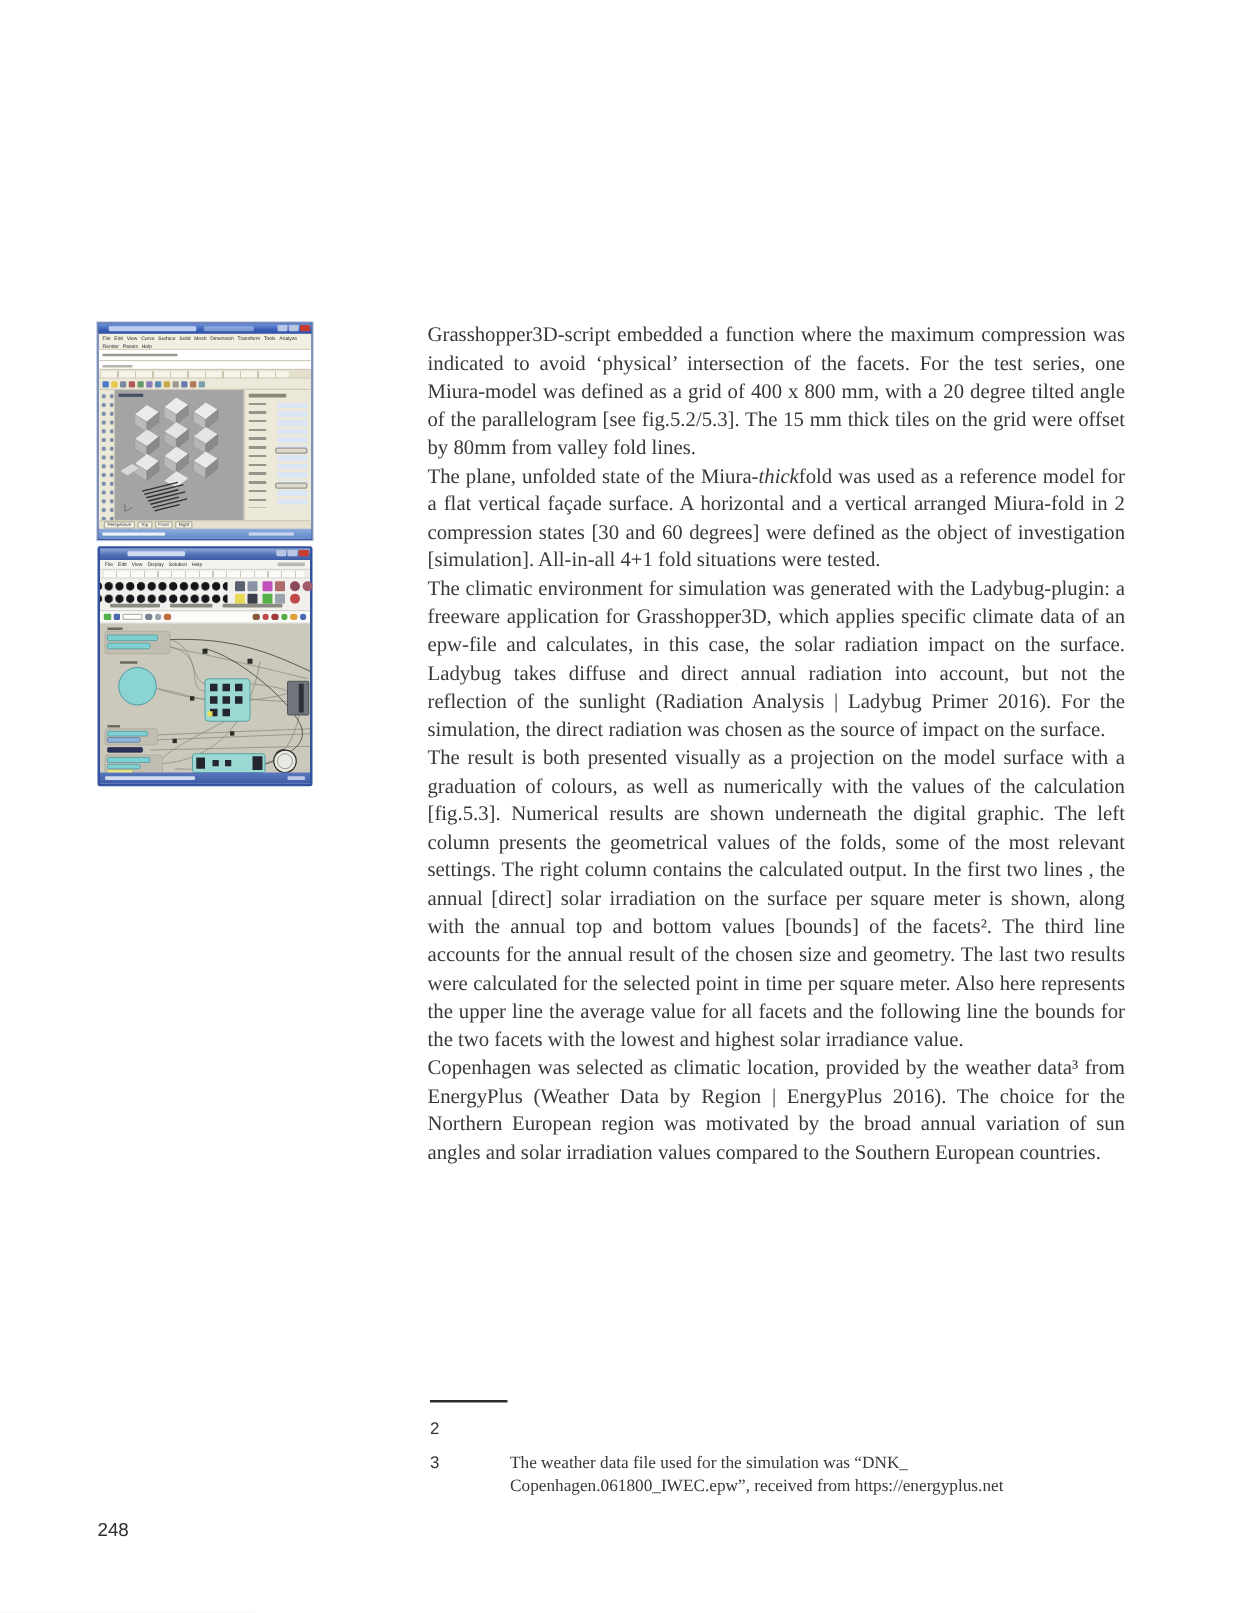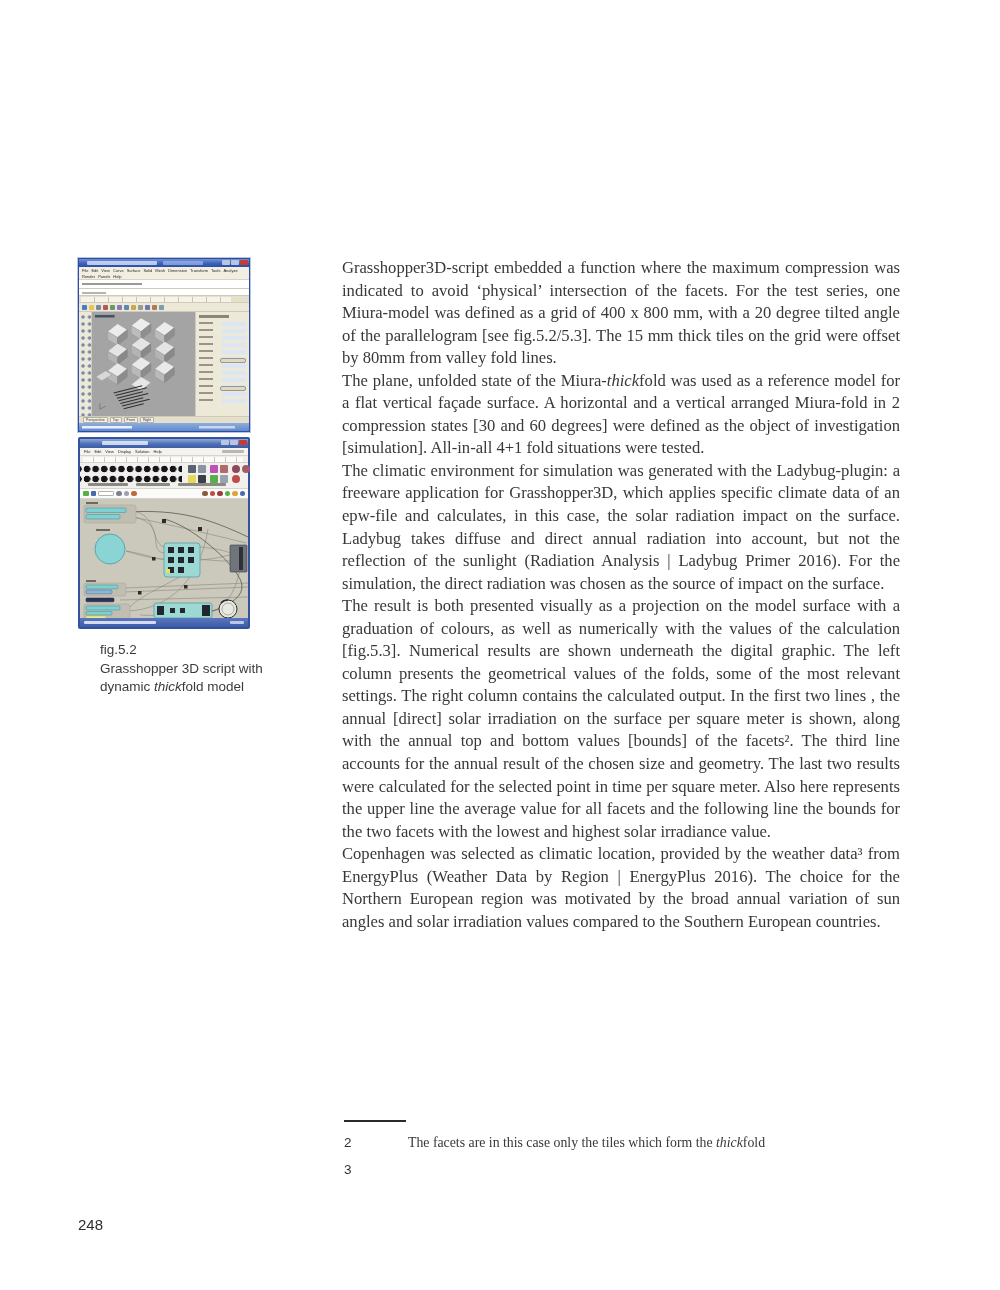--- a/index.html
+++ b/index.html
@@ -384,40 +384,35 @@
           <path d="M141,104 A9,9 0 0,1 148,101" fill="none" stroke="#2e2e2a" stroke-width="1.4"></path>
         </g>
       </svg>
     </div>
     <div class="g-status">
       <span class="seg"></span>
       <span class="seg2"></span>
     </div>
   </div>
 
-  <div class="caption">
-      <div>fig.5.2</div>
-      <div>Grasshopper 3D script with</div>
-      <div>dynamic <i>thick</i>fold model</div>
-    </div>
 
   <div class="article">
       <p>Grasshopper3D-script embedded a function where the maximum compression was indicated to avoid ‘physical’ intersection of the facets. For the test series, one Miura-model was defined as a grid of 400 x 800 mm, with a 20 degree tilted angle of the parallelogram [see fig.5.2/5.3]. The 15 mm thick tiles on the grid were offset by 80mm from valley fold lines.</p>
       <p>The plane, unfolded state of the Miura-<i>thick</i>fold was used as a reference model for a flat vertical façade surface. A horizontal and a vertical arranged Miura-fold in 2 compression states [30 and 60 degrees] were defined as the object of investigation [simulation]. All-in-all 4+1 fold situations were tested.</p>
       <p>The climatic environment for simulation was generated with the Ladybug-plugin: a freeware application for Grasshopper3D, which applies specific climate data of an epw-file and calculates, in this case, the solar radiation impact on the surface. Ladybug takes diffuse and direct annual radiation into account, but not the reflection of the sunlight (Radiation Analysis | Ladybug Primer 2016). For the simulation, the direct radiation was chosen as the source of impact on the surface.</p>
       <p>The result is both presented visually as a projection on the model surface with a graduation of colours, as well as numerically with the values of the calculation [fig.5.3]. Numerical results are shown underneath the digital graphic. The left column presents the geometrical values of the folds, some of the most relevant settings. The right column contains the calculated output. In the first two lines , the annual [direct] solar irradiation on the surface per square meter is shown, along with the annual top and bottom values [bounds] of the facets². The third line accounts for the annual result of the chosen size and geometry. The last two results were calculated for the selected point in time  per square meter. Also here represents the upper line the average value for all facets and the following line the bounds for the two facets with the lowest and highest solar irradiance value.</p>
       <p>Copenhagen was selected as climatic location, provided by the weather data³ from EnergyPlus (Weather Data by Region | EnergyPlus 2016). The choice for the Northern European region was motivated by the broad annual variation of sun angles and solar irradiation values compared to the Southern European countries.</p>
     </div>
 
   <div class="fn-divider"></div>
   <div class="footnotes">
       <div class="fn-row">
         <div class="fn-num">2</div>
-        <div class="fn-text">The facets are in this case only the tiles which form the <i>thick</i>fold</div>
       </div>
       <div class="fn-row">
         <div class="fn-num">3</div>
+        <div class="fn-text">The weather data file used for the simulation was “DNK_<br>Copenhagen.061800_IWEC.epw”, received from https://energyplus.net</div>
       </div>
     </div>
 
   <div class="page-number">248</div>
 
 </div>
 
 </body></html>

